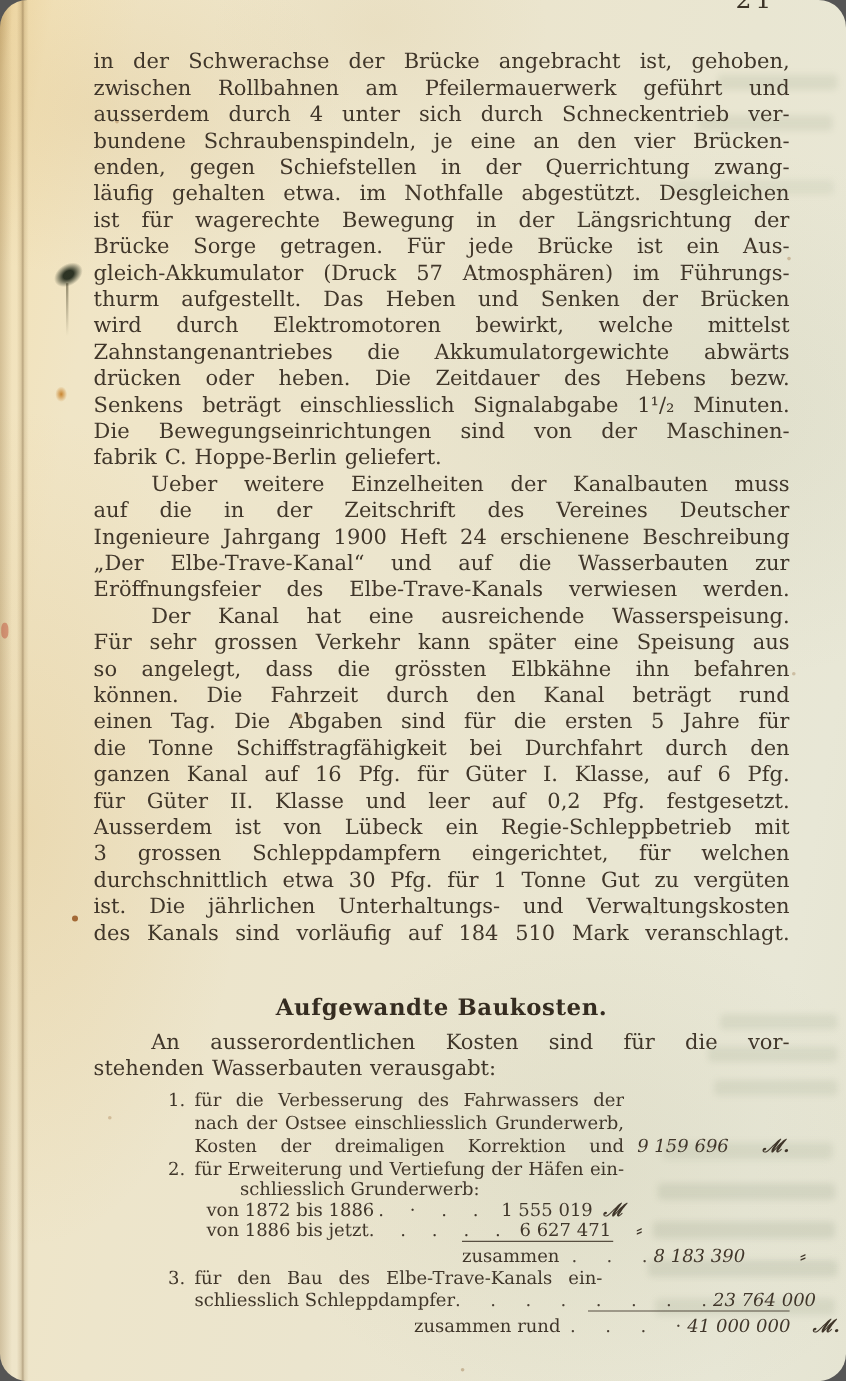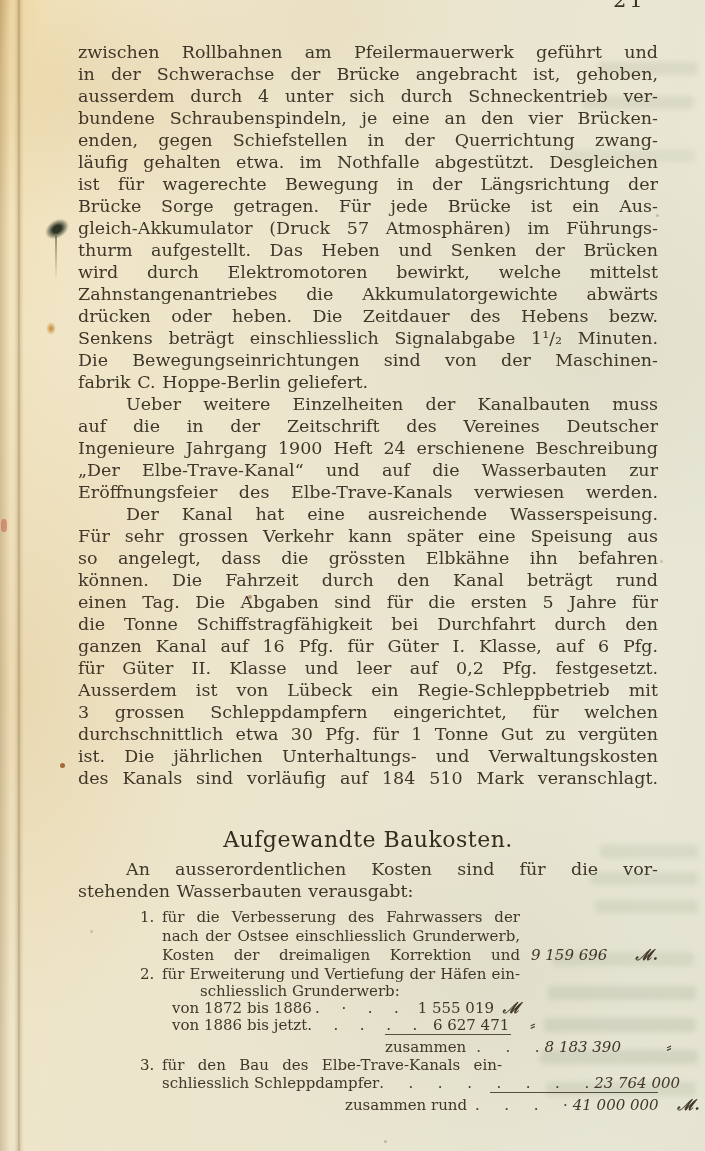--- a/index.html
+++ b/index.html
@@ -5,20 +5,21 @@
   html,body { margin:0; padding:0; background:#555; }
   .page {
     position:relative; width:705px; height:1151px; overflow:hidden;
     font-family:"DejaVu Serif","Liberation Serif",serif;
     color:#40362a;
     background:
       linear-gradient(100deg,
         #e3c78e 0%, #efd9a8 1.5%, #f2e2ba 5%,
         #f0e5c6 13%, #ede5cb 30%, #ebe5ce 50%,
         #e9e6d2 70%, #e8e7d6 88%, #e5e4d2 100%);
+    border-radius: 23px;
   }
   
   .page::before {
     content:""; position:absolute; inset:0; pointer-events:none;
     background:
       radial-gradient(ellipse 300px 200px at 12% 8%,  rgba(205,170,105,.18), transparent 70%),
       radial-gradient(ellipse 420px 320px at 85% 30%, rgba(150,160,130,.10), transparent 70%),
       radial-gradient(ellipse 380px 300px at 70% 85%, rgba(160,165,135,.12), transparent 70%),
       radial-gradient(ellipse 260px 500px at 3% 60%,  rgba(215,175,100,.22), transparent 70%),
       radial-gradient(ellipse 200px 140px at 45% 2%,  rgba(210,180,120,.12), transparent 70%);
@@ -69,21 +70,21 @@
   
   .bodytext { position:absolute; left:78px; top:41px; width:580px; }
   .bl {
     height:22px; line-height:22px; font-size:17.5px; overflow:hidden;
     text-align:justify; text-align-last:justify; word-spacing:1px;
   }
   .bl.last { text-align-last:left; }
   .bl.indent { text-indent:48px; }
   .heading {
     position:absolute; left:78px; top:822px; width:580px; height:36px;
-    text-align:center; font-size:22px; font-weight:normal;
+    text-align:center; font-size:19px; font-weight:bold;
     letter-spacing:.5px; color:#352c20; line-height:36px;
   }
   .para4 { position:absolute; left:78px; top:858px; width:580px; }
   
   .list {
     position:absolute; left:140px; top:906px; width:518px; height:212px;
     font-size:15px; color:#40362a;
   }
   .lr { position:absolute; left:0; width:518px; height:19px; line-height:19px; display:flex; align-items:baseline; }
   .li-num { width:22px; flex:none; }
@@ -135,22 +136,22 @@
   <div class="ghost" style="left:595px;top:900px;width:103px;height:13px"></div>
   <div class="ghost" style="left:552px;top:952px;width:142px;height:14px"></div>
   <div class="ghost" style="left:548px;top:986px;width:148px;height:14px;background:rgba(116,130,98,.14)"></div>
   <div class="ghost" style="left:544px;top:1018px;width:152px;height:14px;background:rgba(116,130,98,.15)"></div>
   <div class="ghost" style="left:540px;top:1050px;width:158px;height:14px;background:rgba(116,130,98,.15)"></div>
   <div class="ghost" style="left:546px;top:1082px;width:150px;height:14px;background:rgba(116,130,98,.13)"></div>
 
   <div class="pagenum">21</div>
 
   <div class="bodytext">
+    <div class="bl">in der Schwerachse der Brücke angebracht ist, gehoben,</div>
     <div class="bl">zwischen Rollbahnen am Pfeilermauerwerk geführt und</div>
-    <div class="bl">in der Schwerachse der Brücke angebracht ist, gehoben,</div>
     <div class="bl">ausserdem durch 4 unter sich durch Schneckentrieb ver-</div>
     <div class="bl">bundene Schraubenspindeln, je eine an den vier Brücken-</div>
     <div class="bl">enden, gegen Schiefstellen in der Querrichtung zwang-</div>
     <div class="bl">läufig gehalten etwa. im Nothfalle abgestützt.  Desgleichen</div>
     <div class="bl">ist für wagerechte Bewegung in der Längsrichtung der</div>
     <div class="bl">Brücke Sorge getragen.  Für jede Brücke ist ein Aus-</div>
     <div class="bl">gleich-Akkumulator (Druck 57 Atmosphären) im Führungs-</div>
     <div class="bl">thurm aufgestellt.  Das Heben und Senken der Brücken</div>
     <div class="bl">wird durch Elektromotoren bewirkt, welche mittelst</div>
     <div class="bl">Zahnstangenantriebes die Akkumulatorgewichte abwärts</div>

